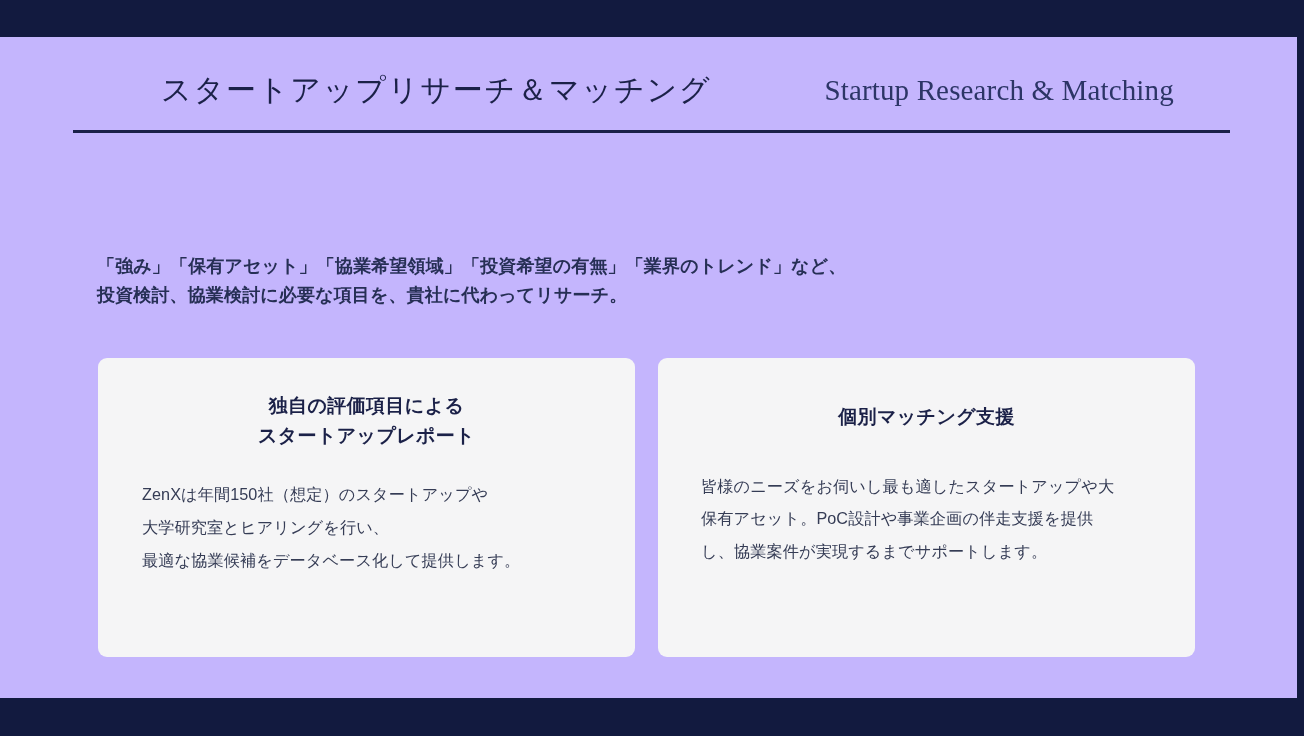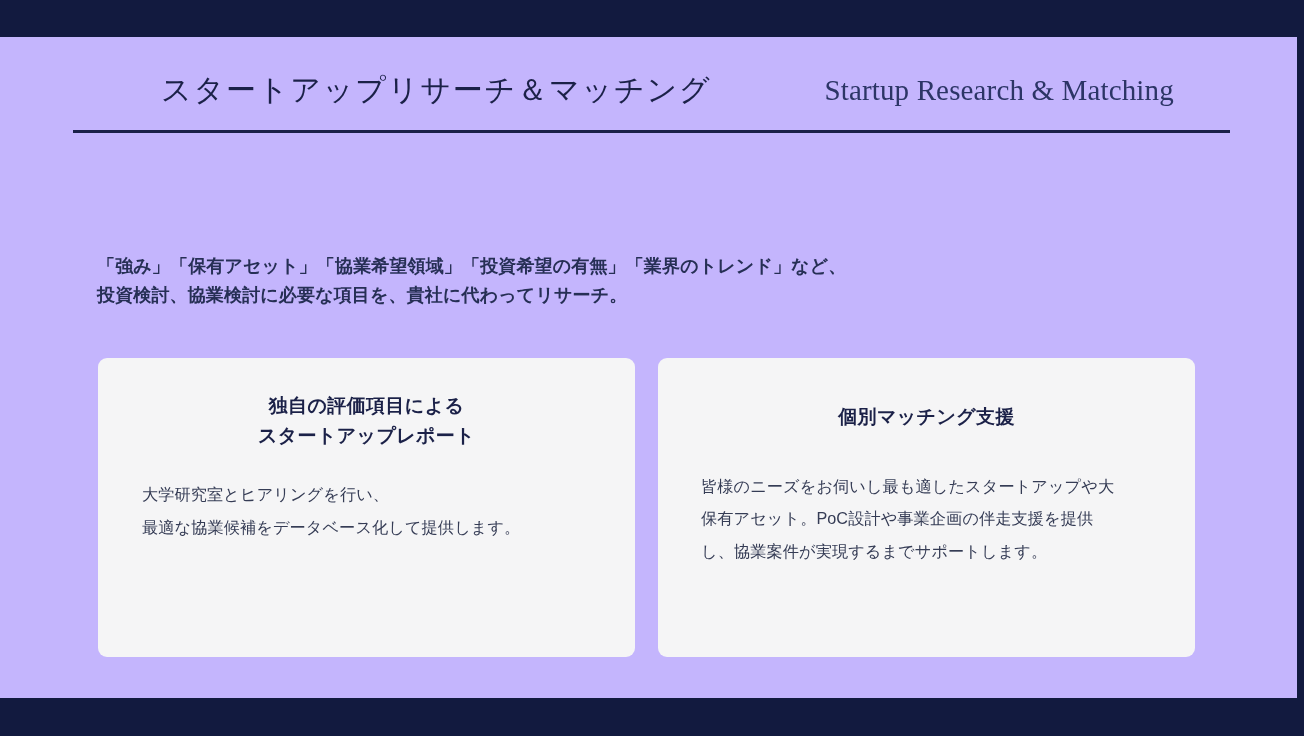--- a/index.html
+++ b/index.html
@@ -189,20 +189,21 @@
   </div>
 
   <div class="cards">
 
     <div class="card card-left">
       <div class="card-title">
         <div>独自の評価項目による</div>
         <div>スタートアップレポート</div>
       </div>
       <div class="card-body">
+        <div>ZenXは年間150社（想定）のスタートアップや</div>
         <div>大学研究室とヒアリングを行い、</div>
         <div>最適な協業候補をデータベース化して提供します。</div>
       </div>
     </div>
 
     <div class="card card-right">
       <div class="card-title">
         <div>個別マッチング支援</div>
       </div>
       <div class="card-body">

